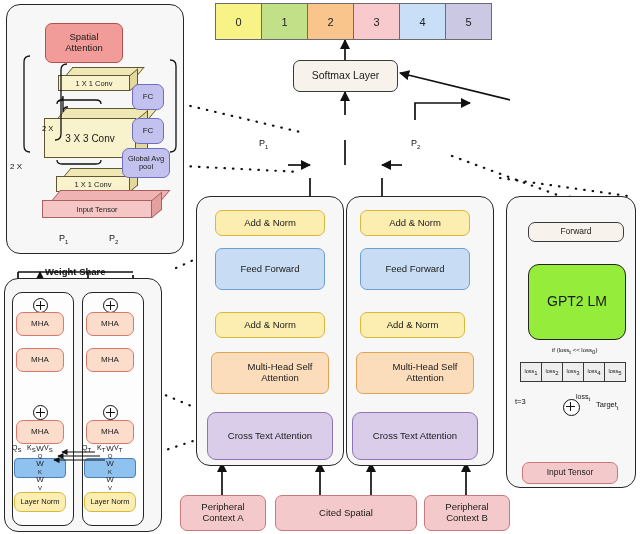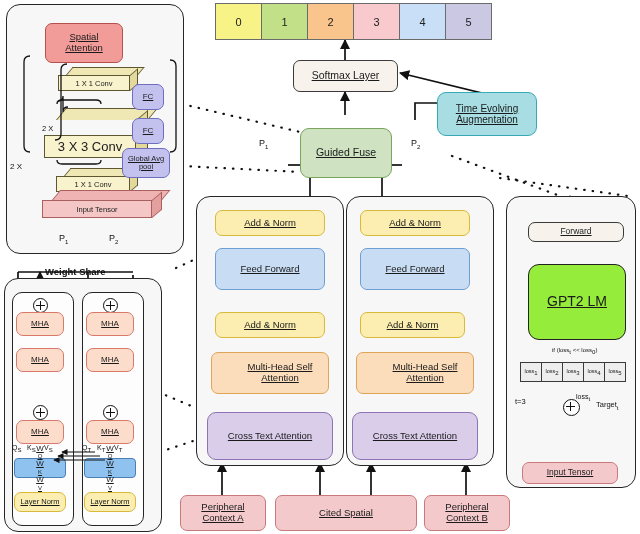--- a/index.html
+++ b/index.html
@@ -4,21 +4,21 @@
 <style>
   html,body{margin:0;padding:0;background:#ffffff;}
   body{width:640px;height:534px;position:relative;overflow:hidden;
        font-family:"Liberation Sans","DejaVu Sans",sans-serif;color:#1a1a1a;}
   #stage{position:absolute;left:0;top:0;width:640px;height:534px;}
   svg#wires{position:absolute;left:0;top:0;width:640px;height:534px;overflow:visible;}
 
   .panel{position:absolute;border:1.6px solid #262626;border-radius:14px;background:#f7f7f7;}
   .box{position:absolute;box-sizing:border-box;display:flex;align-items:center;
        justify-content:center;text-align:center;border-radius:7px;line-height:1.12;}
-  .box span{display:block;padding:0 2px;text-decoration:underline;}
+  .box span{display:block;padding:0 2px;}
   .flat{border-radius:2px;}
   .lbl{position:absolute;white-space:nowrap;color:#111;}
   .sub{font-size:6px;vertical-align:sub;}
 
   
   .c-red    {background:#f19c99;border:1.3px solid #b5504c;}
   .c-pink   {background:#f3c9cb;border:1.3px solid #c9797c;}
   .c-yellow {background:#fbeeb0;border:1.3px solid #d9b93c;}
   .c-purple {background:#c3c2ef;border:1.3px solid #6f6dbd;}
   .c-lav    {background:#d9cdea;border:1.3px solid #8f74b5;}
@@ -187,28 +187,21 @@
       </div>
       <div class="cell" style="background: rgb(203, 200, 228);">
         <span>5</span>
       </div>
     </div>
 
   <div class="box c-white" style="left:293px;top:60px;width:105px;height:32px;font-size:10.5px;">
     <span>Softmax Layer</span>
   </div>
 
-  <div class="box c-green" style="left:300px;top:128px;width:92px;height:50px;font-size:10.5px;border-radius:9px;">
-    <span>Guided Fuse</span>
-  </div>
-
-  <div class="box c-cyan" style="left:437px;top:92px;width:100px;height:44px;font-size:10px;border-radius:9px;flex-direction:column;">
-    <span>Time Evolving</span>
-    <span>Augmentation</span>
-  </div>
+
 
   <div class="lbl" style="left:259px;top:138px;font-size:9px;">
     <span>P</span><span class="sub">1</span>
   </div>
   <div class="lbl" style="left:411px;top:138px;font-size:9px;">
     <span>P</span><span class="sub">2</span>
   </div>
 
   <div class="panel" style="left:6px;top:4px;width:176px;height:248px;"></div>
 
@@ -221,21 +214,21 @@
     <div class="top" style="left:8px;top:0;width:72px;height:8px;transform:skewX(-40deg);transform-origin:bottom left;"></div>
     <div class="side" style="right:0;bottom:0;width:8px;height:16px;transform:skewY(-40deg);transform-origin:bottom left;"></div>
     <div class="face" style="width:72px;height:16px;font-size:7.5px;">
       <span>1 X 1 Conv</span>
     </div>
   </div>
 
   <div class="slab s-cream" style="left:44px;top:108px;width:104px;height:50px;">
     <div class="top" style="left:12px;top:0;width:92px;height:12px;transform:skewX(-40deg);transform-origin:bottom left;"></div>
     <div class="side" style="right:0;bottom:0;width:12px;height:38px;transform:skewY(-40deg);transform-origin:bottom left;"></div>
-    <div class="face" style="width:92px;height:23px;font-size:13px;">
+    <div class="face" style="width:92px;height:40px;font-size:10px;">
       <span>3 X 3 Conv</span>
     </div>
   </div>
 
   <div class="slab s-cream" style="left:56px;top:168px;width:82px;height:24px;">
     <div class="top" style="left:8px;top:0;width:74px;height:8px;transform:skewX(-40deg);transform-origin:bottom left;"></div>
     <div class="side" style="right:0;bottom:0;width:8px;height:16px;transform:skewY(-40deg);transform-origin:bottom left;"></div>
     <div class="face" style="width:74px;height:16px;font-size:7.5px;">
       <span>1 X 1 Conv</span>
     </div>

